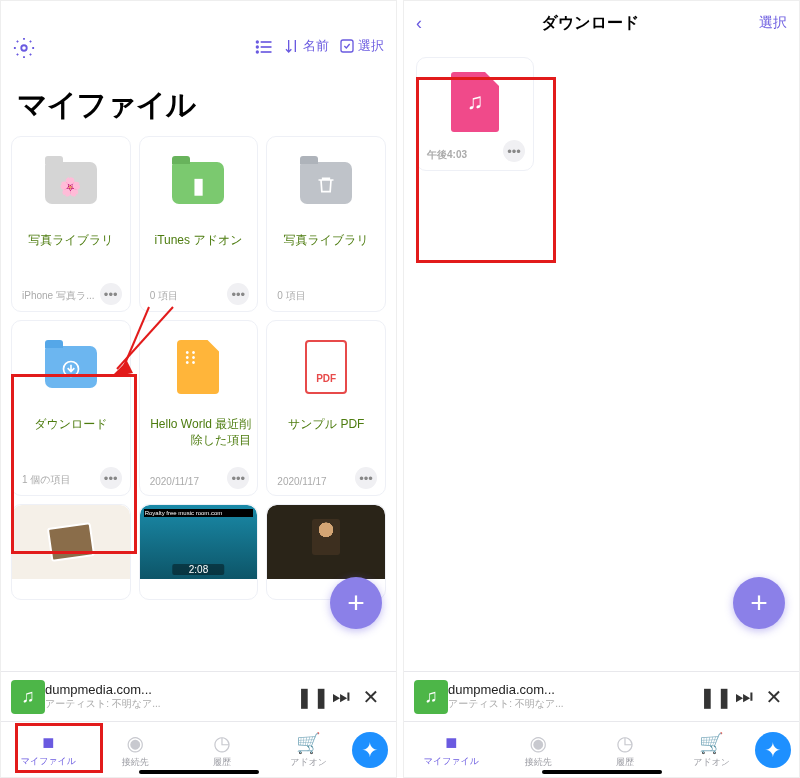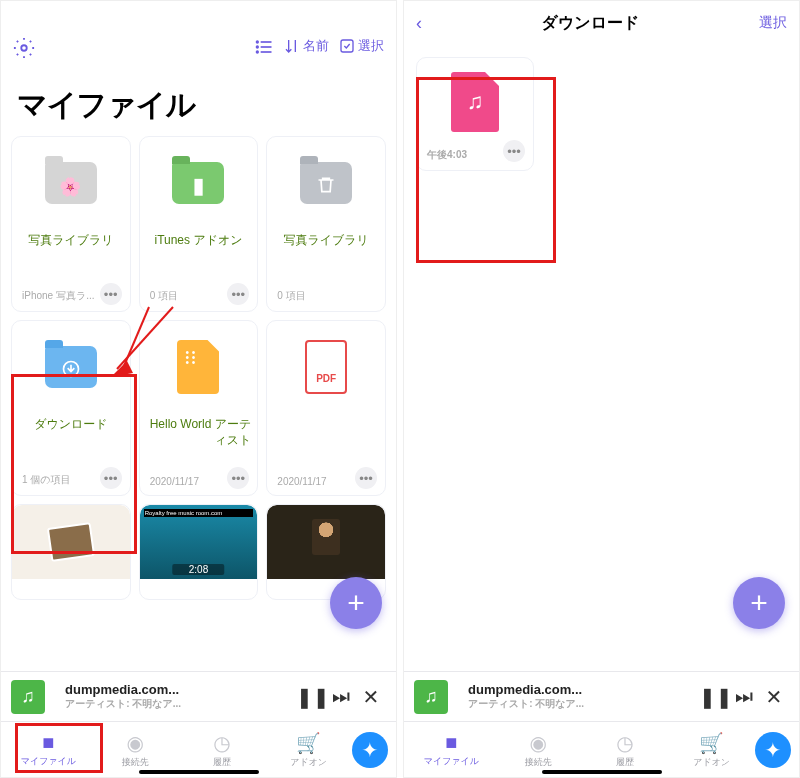--- a/index.html
+++ b/index.html
@@ -40,21 +40,21 @@
 .thumb2-time { position: absolute; bottom: 4px; left: 50%; transform: translateX(-50%); color: #fff; font-size: 10px; background: rgba(0,0,0,.4); padding: 0 16px; border-radius: 2px; }
 .thumb3 { width: 100%; height: 100%; background: #2a2418; position: relative; }
 .thumb3::after { content: ""; position: absolute; top: 14px; left: 50%; transform: translateX(-50%); width: 28px; height: 36px; background: radial-gradient(circle at 50% 30%, #d4a574 0%, #d4a574 25%, #3d2f1f 26%); border-radius: 3px; }
 .card-label { font-size: 12px; color: #4d7c0f; text-align: right; padding: 0 6px; line-height: 1.3; height: 32px; }
 .card-meta { position: absolute; bottom: 8px; left: 10px; font-size: 10px; color: #aaa; max-width: 78px; white-space: nowrap; overflow: hidden; text-overflow: ellipsis; text-align: center; }
 .dots { position: absolute; bottom: 6px; right: 8px; width: 22px; height: 22px; border-radius: 50%; background: #f0f0f3; color: #888; font-size: 13px; display: flex; align-items: center; justify-content: center; }
 .fab { position: absolute; right: 14px; bottom: 148px; width: 52px; height: 52px; border-radius: 50%; background: #8b80e8; color: #fff; font-size: 30px; font-weight: 300; display: flex; align-items: center; justify-content: center; box-shadow: 0 2px 8px rgba(106,90,224,.4); }
 
 .player { height: 50px; border-top: 1px solid #e8e8ec; display: flex; align-items: center; padding: 0 10px; }
 .p-art { width: 34px; height: 34px; background: #4db648; border-radius: 4px; display: flex; align-items: center; justify-content: center; color: #fff; font-size: 18px; }
-.p-info { flex: 1; margin-left: 20px; min-width: 0; font-weight: bold; }
+.p-info { flex: 1; margin-left: 0; min-width: 0; }
 .p-title { font-size: 13px; color: #222; white-space: nowrap; overflow: hidden; text-overflow: ellipsis; }
 .p-artist { font-size: 10px; color: #aaa; white-space: nowrap; overflow: hidden; text-overflow: ellipsis; }
 .p-btn { width: 30px; text-align: center; color: #333; font-size: 20px; }
 
 .tabbar { height: 56px; border-top: 1px solid #e8e8ec; display: flex; align-items: center; padding: 0 4px; }
 .tab { flex: 1; display: flex; flex-direction: column; align-items: center; gap: 1px; }
 .tab-ic { font-size: 20px; color: #c8c9cf; }
 .tab-lbl { font-size: 9px; color: #9b9ca3; }
 .tab.active .tab-ic { color: #6a5ae0; }
 .tab.active .tab-lbl { color: #6a5ae0; }
@@ -178,31 +178,32 @@
         <div class="card-meta">1 個の項目</div>
         <div class="dots">•••</div>
       </div>
 
       <div class="card">
         <div class="ic">
             <div class="zip-file">
               <span class="zip-dots">• •<br>• •<br>• •</span>
             </div>
           </div>
-        <div class="card-label">Hello World アーティスト</div>
+        <div class="card-label">Hello World 最近削除した項目</div>
         <div class="card-meta">2020/11/17</div>
         <div class="dots">•••</div>
       </div>
 
       <div class="card">
         <div class="ic">
             <div class="pdf-file">
               <span class="pdf-txt">PDF</span>
             </div>
           </div>
+        <div class="card-label">サンプル PDF</div>
         <div class="card-meta">2020/11/17</div>
         <div class="dots">•••</div>
       </div>
 
       <div class="card img-card short">
         <div class="ic">
             <div class="thumb1">
               <span></span>
             </div>
           </div>

